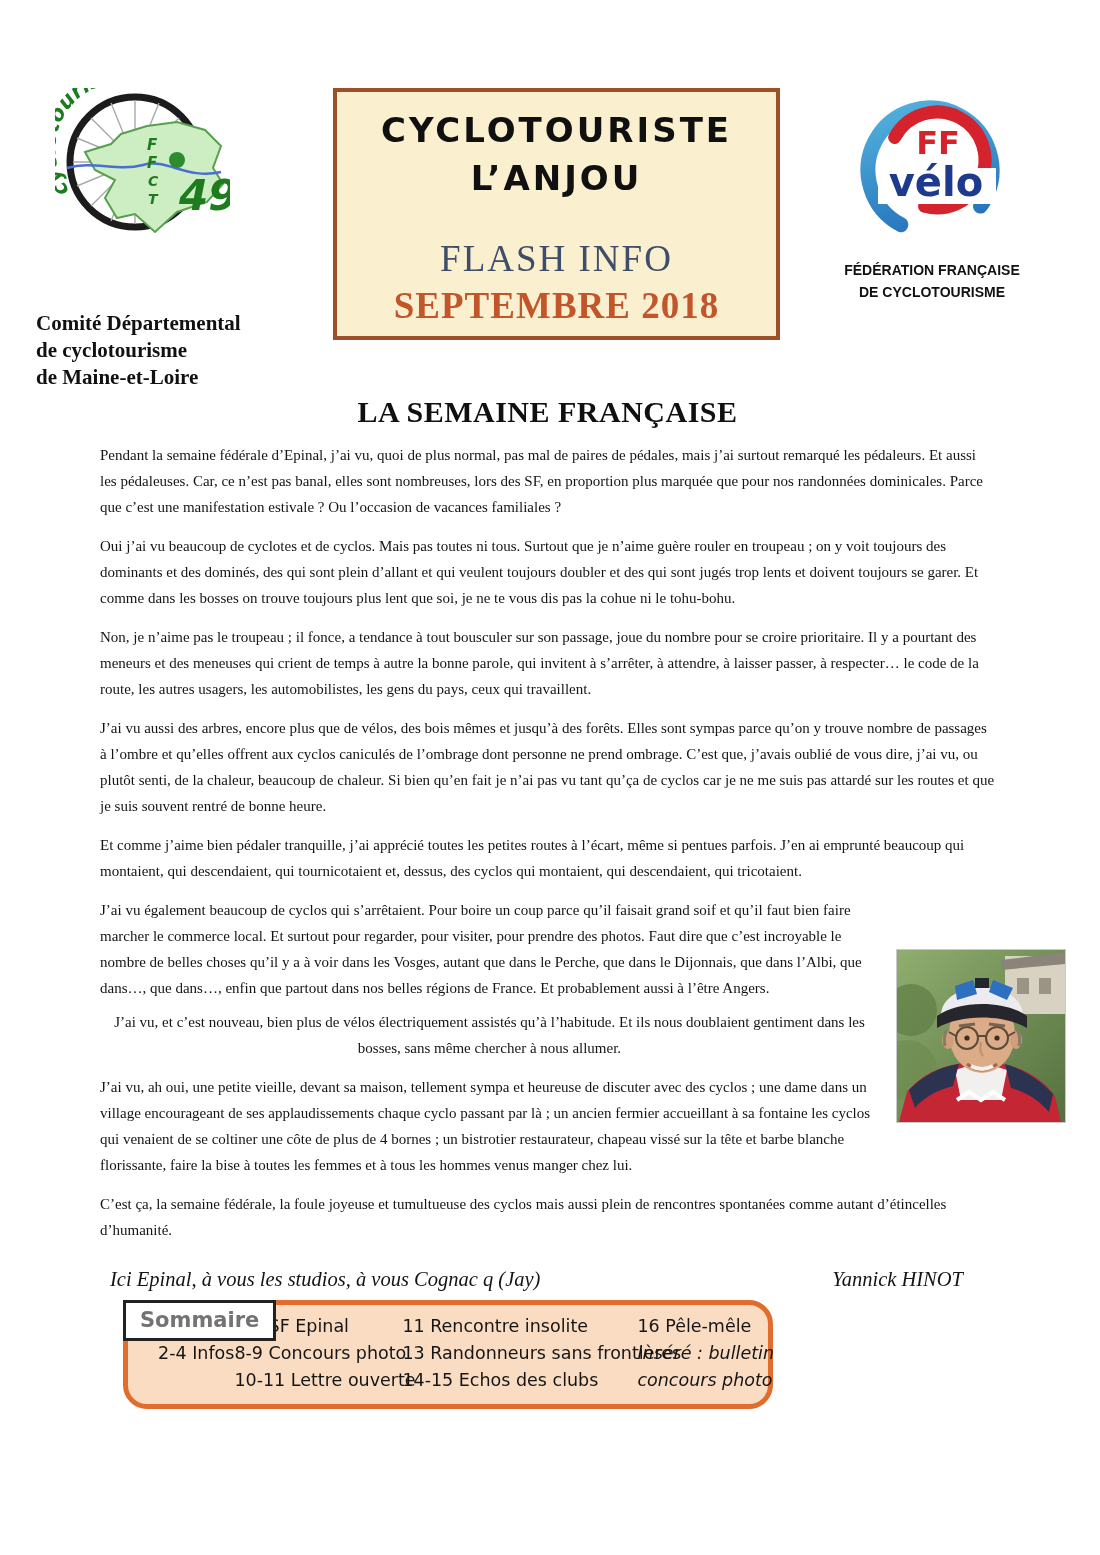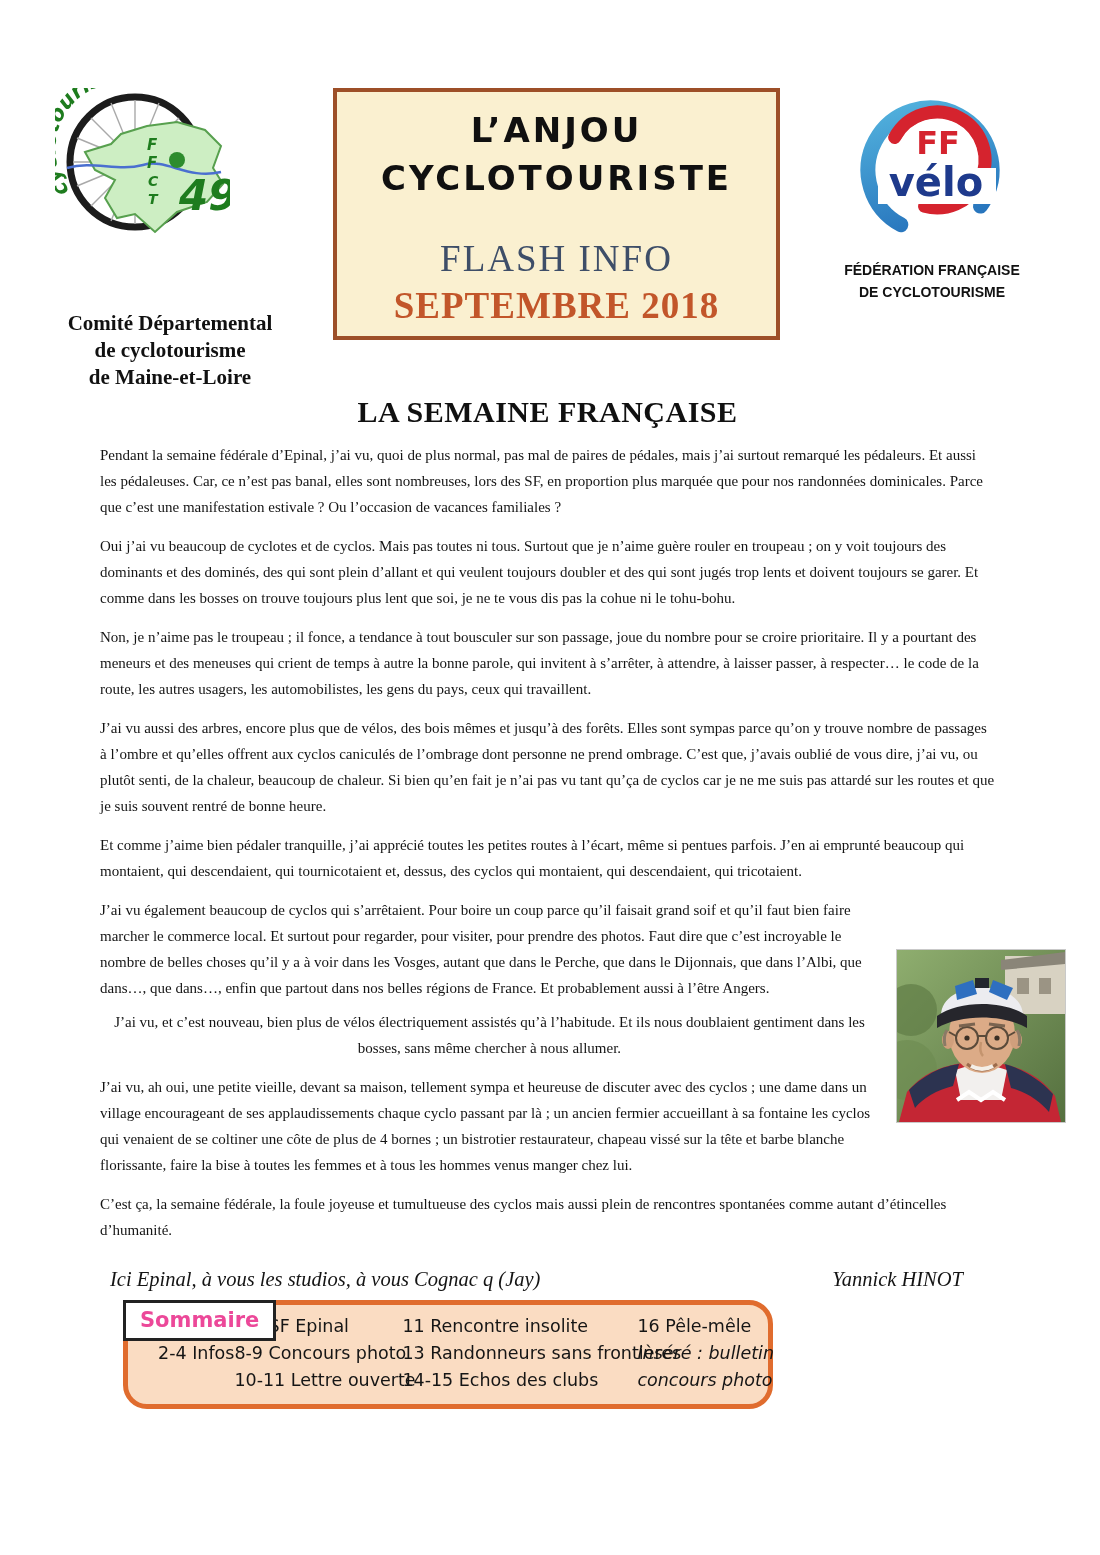--- a/index.html
+++ b/index.html
@@ -3,21 +3,21 @@
 <meta charset="utf-8">
 <style>
   html,body{margin:0;padding:0;background:#ffffff;}
   .page{
     position:relative;width:1100px;height:1555px;margin:0 auto;background:#ffffff;
     font-family:"Liberation Serif","DejaVu Serif",serif;color:#141414;overflow:hidden;
   }
   
   .left-logo{position:absolute;left:55px;top:88px;width:175px;height:150px;}
   .committee{
-    position:absolute;left:36px;top:310px;width:268px;text-align:center;
+    position:absolute;left:36px;top:310px;width:268px;text-align:left;
     font-weight:bold;font-size:21px;line-height:1.28;color:#111;
   }
   .committee span{display:block;}
   .title-box{
     position:absolute;left:333px;top:88px;width:447px;height:252px;box-sizing:border-box;
     border:4px solid #9d4f28;background:#faf0d0;text-align:center;padding-top:14px;
   }
   .box-title{
     font-family:"DejaVu Sans",sans-serif;font-weight:bold;font-size:34px;line-height:1.42;
     letter-spacing:3px;color:#101010;
@@ -50,21 +50,21 @@
   }
   
   .sommaire{
     position:relative;margin:9px 0 0 23px;width:650px;box-sizing:border-box;
     border:5px solid #e06c2e;border-radius:24px;background:#fadcc2;
     padding:8px 10px 10px 30px;min-height:90px;
     font-family:"DejaVu Sans",sans-serif;
   }
   .som-label{
     position:absolute;top:-5px;left:-5px;background:#ffffff;border:3px solid #222;
-    font-weight:bold;font-size:21px;padding:5px 14px 6px 14px;color:#ec4899;
+    font-weight:bold;font-size:21px;padding:5px 14px 6px 14px;color:#737373;
   }
   .som-grid{display:flex;}
   .som-col{display:flex;flex-direction:column;}
   .som-col:nth-child(1){width:88px;}
   .som-col:nth-child(2){width:168px;}
   .som-col:nth-child(3){width:235px;}
   .som-col:nth-child(4){width:125px;}
   .som-item{font-size:17.5px;line-height:27px;color:#151515;white-space:nowrap;}
   .som-item.it{font-style:italic;}
   .som-item.right{text-align:right;}
@@ -108,22 +108,22 @@
   </div>
 
   <div class="committee">
     <span>Comité Départemental</span>
     <span>de cyclotourisme</span>
     <span>de Maine-et-Loire</span>
   </div>
 
   <div class="title-box">
     <div class="box-title">
+      <span>CYCLOTOURISTE</span>
       <span>L’ANJOU</span>
-      <span>CYCLOTOURISTE</span>
     </div>
     <div class="flash">FLASH INFO</div>
     <div class="month">SEPTEMBRE 2018</div>
   </div>
 
   <div class="right-logo">
     <svg width="165" height="160" viewBox="0 0 165 160">
       <defs>
         <linearGradient id="bluearc" x1="0" y1="1" x2="1" y2="0">
           <stop offset="0" stop-color="#56b7e0"></stop>

